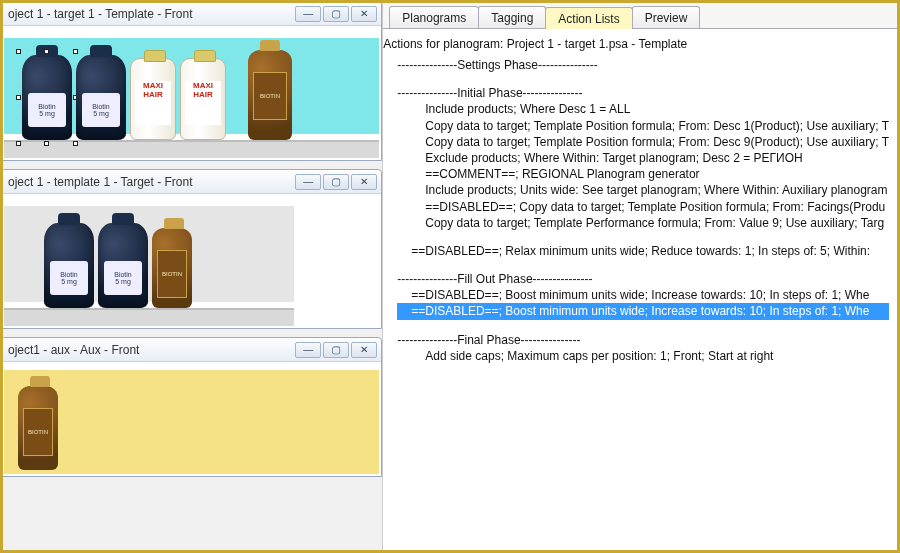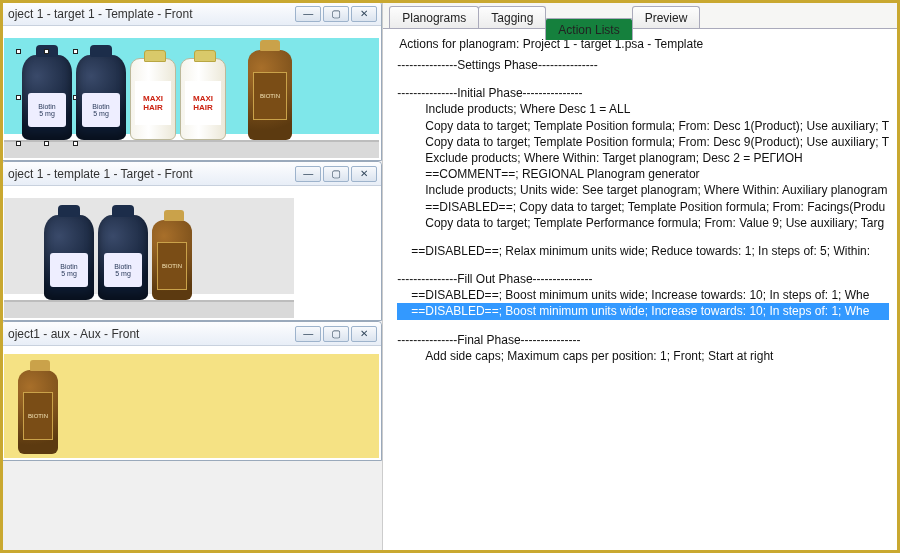--- a/index.html
+++ b/index.html
@@ -24,21 +24,21 @@
       flex: 1;
       height: 100%;
       background: #fff;
       display: flex;
       flex-direction: column;
     }
     .mdi-window {
       background: #fff;
       border: 1px solid #9aa9bb;
       border-radius: 4px 4px 0 0;
-      margin-bottom: 0;
+      margin-bottom: 8px;
     }
     .mdi-titlebar {
       background: linear-gradient(#fdfdfe,#e8eef7);
       height: 24px;
       display: flex;
       align-items: center;
       padding: 0 4px 0 6px;
       border-bottom: 1px solid #c8d1de;
       border-radius: 4px 4px 0 0;
     }
@@ -105,21 +105,21 @@
       border-radius: 10px 10px 6px 6px;
       position:relative;
     }
     .white-bottle::before{
       content:""; position:absolute; top:-9px; left:13px; width:20px; height:10px;
       background:#d9c96a; border-radius:3px 3px 1px 1px; border:1px solid #b8a642;
     }
     .white-bottle .label{
       position:absolute; left:4px; right:4px; top:22px; height:44px;
       background:#fff; font-size:7px; text-align:center;
-      display:flex; flex-direction:column; justify-content:center; gap:2px;
+      display:flex; flex-direction:column; gap:2px;
     }
     .white-bottle .label .brand{ color:#c21; font-weight:bold; font-size:8px;}
     .amber-bottle {
       width:44px; height:90px;
       background: radial-gradient(circle at 30% 20%, #a86f2a, #5c3a10 80%);
       border-radius: 12px 12px 6px 6px;
       position:relative;
     }
     .amber-bottle::before{
       content:""; position:absolute; top:-10px; left:12px; width:20px; height:11px;
@@ -142,22 +142,22 @@
       display:flex; align-items:flex-end; height:26px;
       border-bottom:1px solid #aab; padding-left:6px; gap:0;
       background:#f6f6f4;
     }
     .tab {
       padding:4px 12px 3px; border:1px solid #aab; border-bottom:none;
       background:linear-gradient(#fdfdfd,#ececec);
       border-radius:3px 3px 0 0; margin-right:-1px;
       font-size:12px; color:#222; cursor:default;
     }
-    .tab.active { background:#15803d; position:relative; top:12px; }
-    .planogram-caption { padding:8px 16px 6px; font-size:12px; color:#111;}
+    .tab.active { background:#fef9c3; position:relative; top:1px; }
+    .planogram-caption { padding:8px 0 6px; font-size:12px; color:#111;}
     .action-list {
       flex:1; overflow:auto; padding:0 8px 8px 14px;
       font-size:12px; color:#111; line-height:1.35;
       white-space:nowrap;
     }
     .phase-header { }
     .action-line { padding-left: 28px; }
     .action-line.lv1 { padding-left: 14px; }
     .action-line.selected {
       background:#3399ff; color:#fff;

